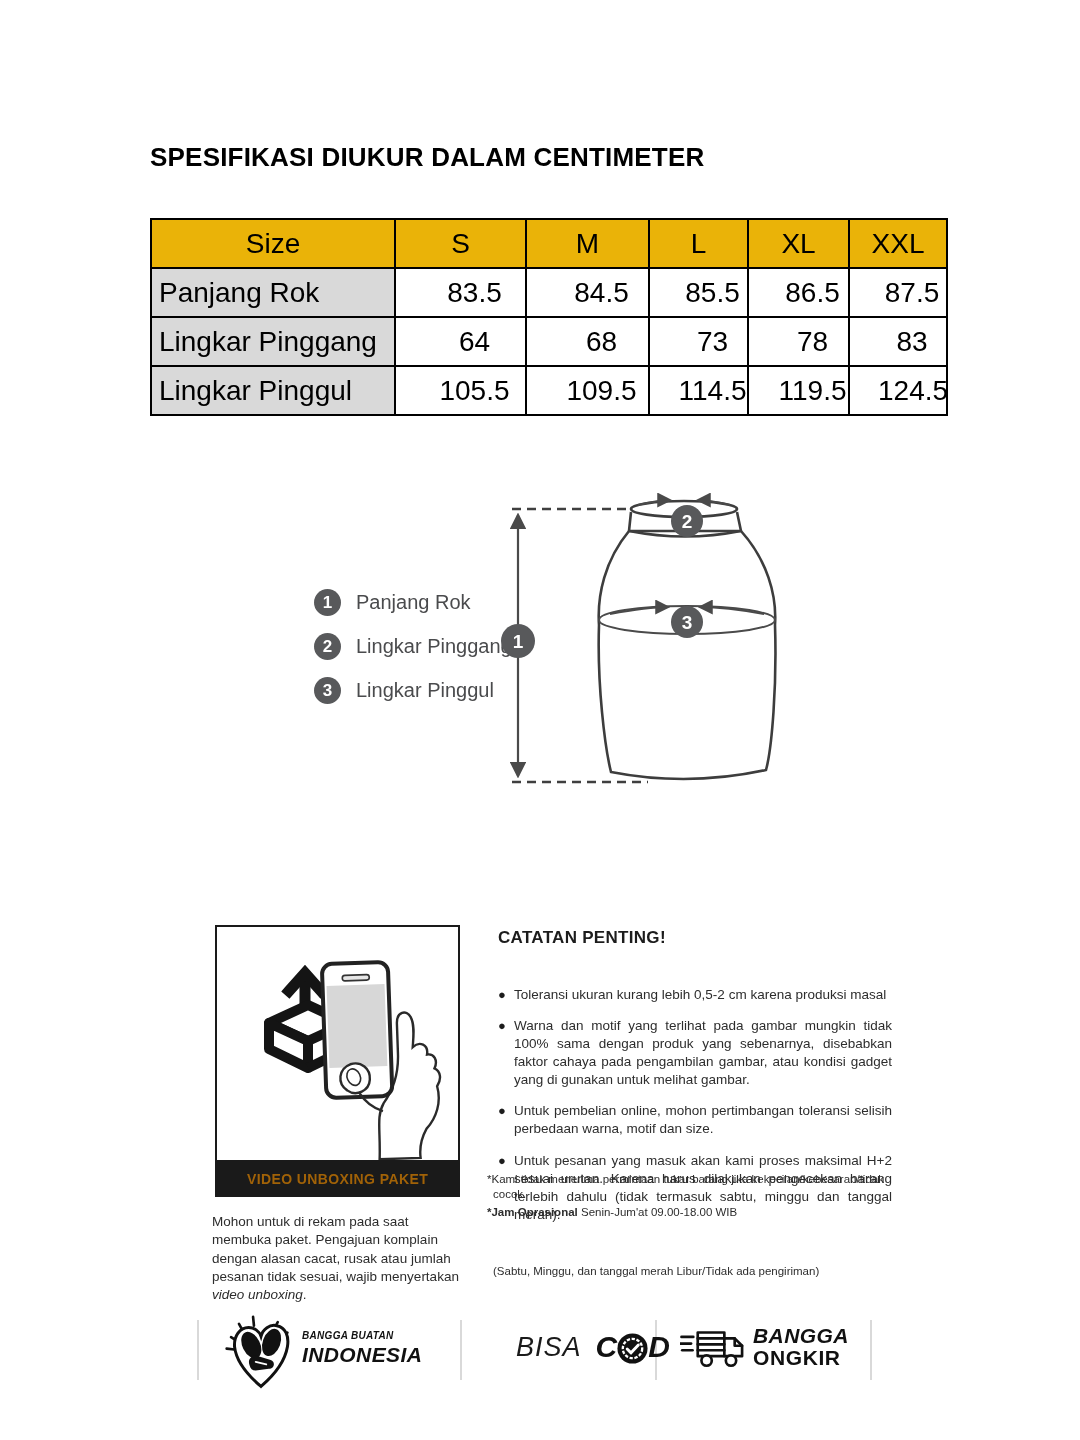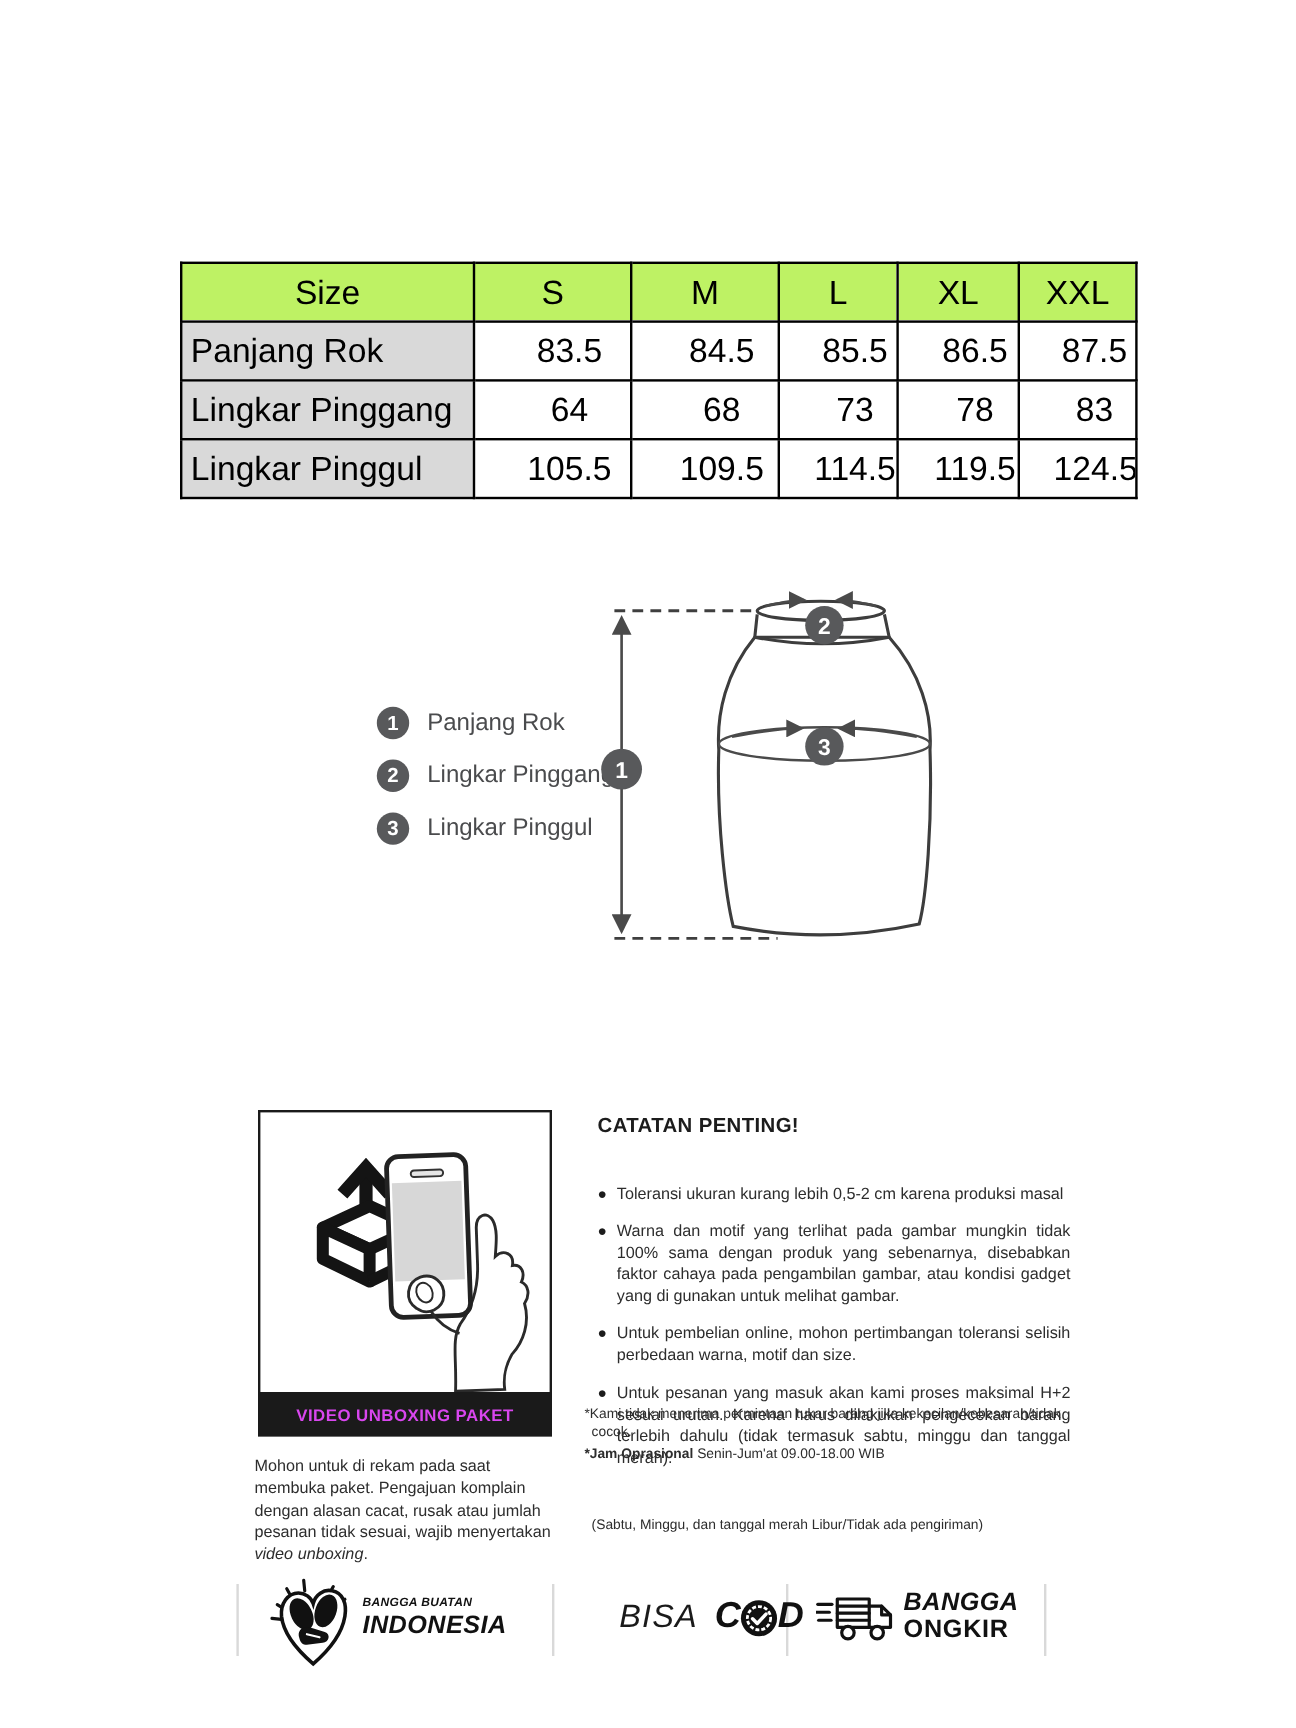--- a/index.html
+++ b/index.html
@@ -6,35 +6,35 @@
   html,body { background:#fff; }
   body { font-family:"Liberation Sans", sans-serif; color:#111; }
   .page { position:relative; width:1080px; height:1440px; background:#ffffff; overflow:hidden; }
 
   
   .title { position:absolute; left:150px; top:142px; font-size:26px; font-weight:bold; letter-spacing:0.2px; color:#000; }
 
   
   .size-table { position:absolute; left:150px; top:218px; border-collapse:collapse; table-layout:fixed; width:796px; }
   .size-table td, .size-table th { border:2px solid #000; height:49px; font-size:28px; font-weight:normal; color:#000; text-align:center; vertical-align:middle; overflow:hidden; white-space:nowrap; }
-  .size-table .hdr { background:#bef264; }
+  .size-table .hdr { background:#eab308; }
   .size-table .rowlabel { background:#d9d9d9; text-align:left; padding-left:7px; }
   .size-table .val { background:#fff;padding-left:28px; }
 
   
   .legend { position:absolute; left:314px; top:589px; }
   .legend-row { display:flex; align-items:center; height:27px; margin-bottom:17px; }
   .legend-badge { width:27px; height:27px; border-radius:50%; background:#58595b; color:#fff; font-size:17px; font-weight:bold; display:flex; align-items:center; justify-content:center; flex:0 0 27px; }
   .legend-label { margin-left:15px; font-size:20px; color:#4a4b4d; white-space:nowrap; }
   .diagram-svg { position:absolute; left:490px; top:488px; }
 
   
   .unbox-box { position:absolute; left:215px; top:925px; width:245px; height:272px; border:2px solid #1a1a1a; background:#fff; }
   .unbox-art { display:block; }
-  .unbox-bar { position:absolute; left:-2px; bottom:-2px; width:245px; height:37px; background:#1a1a1a; color:#d946ef; display:flex; align-items:center; justify-content:center; font-size:14px; font-weight:bold; letter-spacing:0.4px; }
+  .unbox-bar { position:absolute; left:-2px; bottom:-2px; width:245px; height:37px; background:#1a1a1a; color:#a16207; display:flex; align-items:center; justify-content:center; font-size:14px; font-weight:bold; letter-spacing:0.4px; }
   .unbox-note { position:absolute; left:212px; top:1213px; width:256px; font-size:13.5px; line-height:1.36; color:#2d2d2d; }
 
   
   .notes-heading { position:absolute; left:498px; top:928px; font-size:17px; font-weight:800; letter-spacing:0.3px; color:#1c1c1c; }
   .notes-list { position:absolute; left:498px; top:986px; width:394px; list-style:none; }
   .notes-list li { display:flex; margin-bottom:13px; }
   .bullet-dot { flex:0 0 16px; font-size:13px; line-height:1.38; color:#1c1c1c; }
   .bullet-text { flex:1; font-size:13.5px; line-height:1.34; color:#2d2d2d; text-align:justify; }
   .footnotes { position:absolute; left:487px; top:1172px; width:412px; font-size:11.5px; line-height:1.32; color:#2d2d2d; }
   .footnote { padding-left:6px; text-indent:-6px; margin-bottom:3px; }
@@ -55,20 +55,21 @@
   .badge3-truck { position:absolute; left:680px; top:1320px; }
   .badge3-text { position:absolute; left:753px; top:1324px; color:#111; }
   .badge3-l1 { font-size:21px; font-weight:900; font-style:italic; letter-spacing:0.4px; line-height:23px; }
   .badge3-l2 { font-size:21px; font-weight:700; letter-spacing:0.6px; line-height:21px; }
 </style>
 </head>
 <body>
 
 <div class="page">
 
+  <div class="title">SPESIFIKASI DIUKUR DALAM CENTIMETER</div>
 
   <table class="size-table">
     <colgroup>
       <col style="width:244px">
         <col style="width:131px">
         <col style="width:123px">
       <col style="width:99px">
         <col style="width:101px">
         <col style="width:98px">
     </colgroup>

